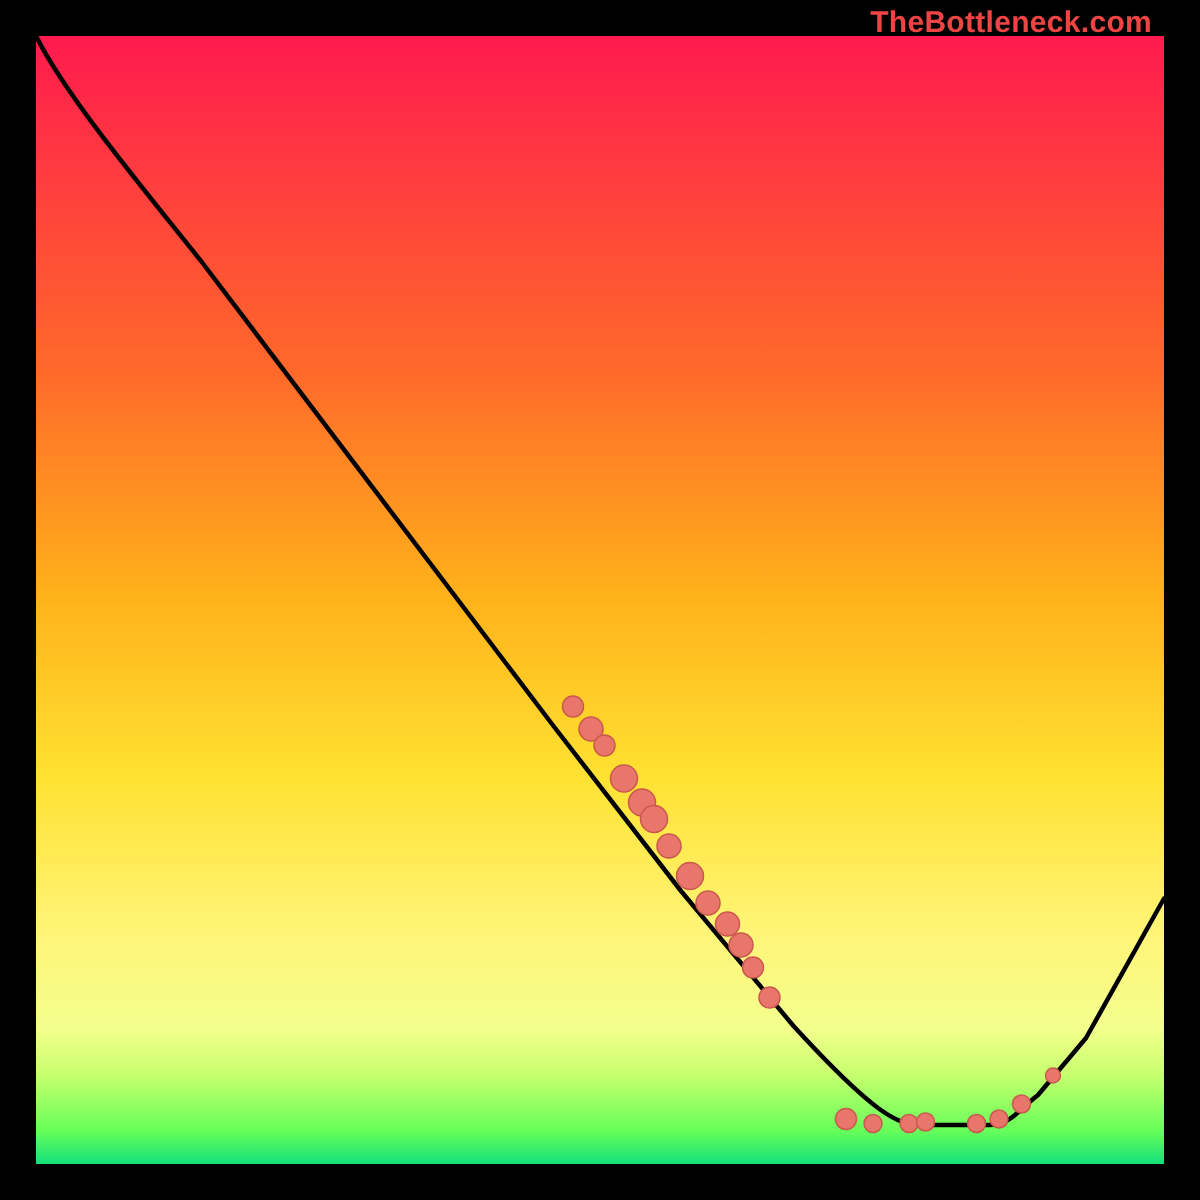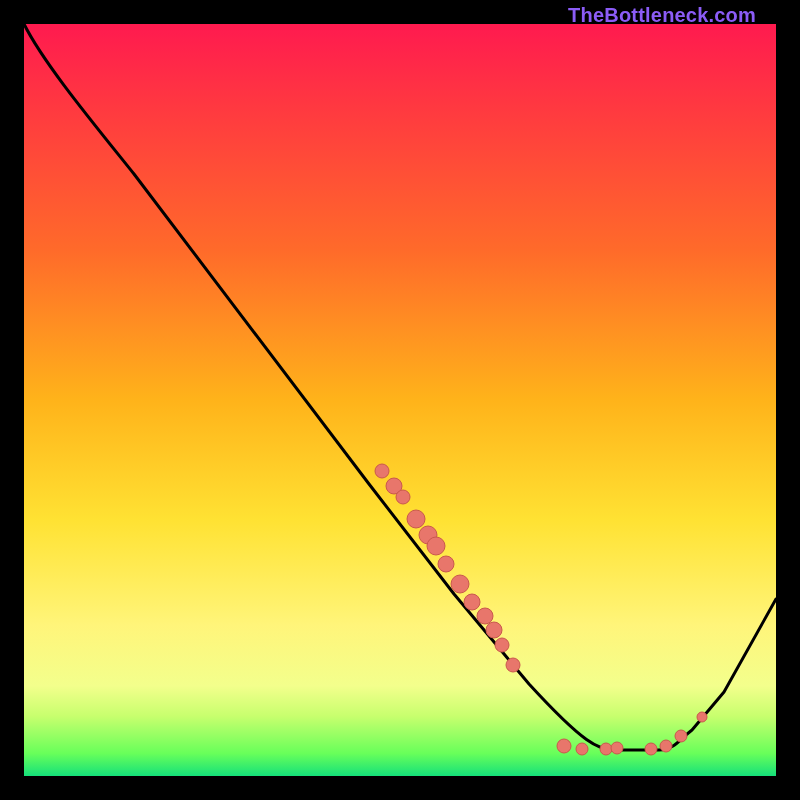--- a/index.html
+++ b/index.html
@@ -36,22 +36,22 @@
       #fff57a 80%,
       #f3ff8c 88%,
       #c8ff6e 92%,
       #68ff5a 97%,
       #15e07a 100%
     );
   }
   .watermark {
     position: absolute;
     top: 4px;
-    right: 44px;
-    color: #8b5cf6;
+    right: 32px;
+    color: #ef4444;
     font-size: 20px;
     font-weight: 600;
     letter-spacing: 0.2px;
     text-shadow: 0 0 1px #000;
     text-align: center;
   }
   svg.overlay {
     position: absolute;
     left: 24px;
     top: 24px;

